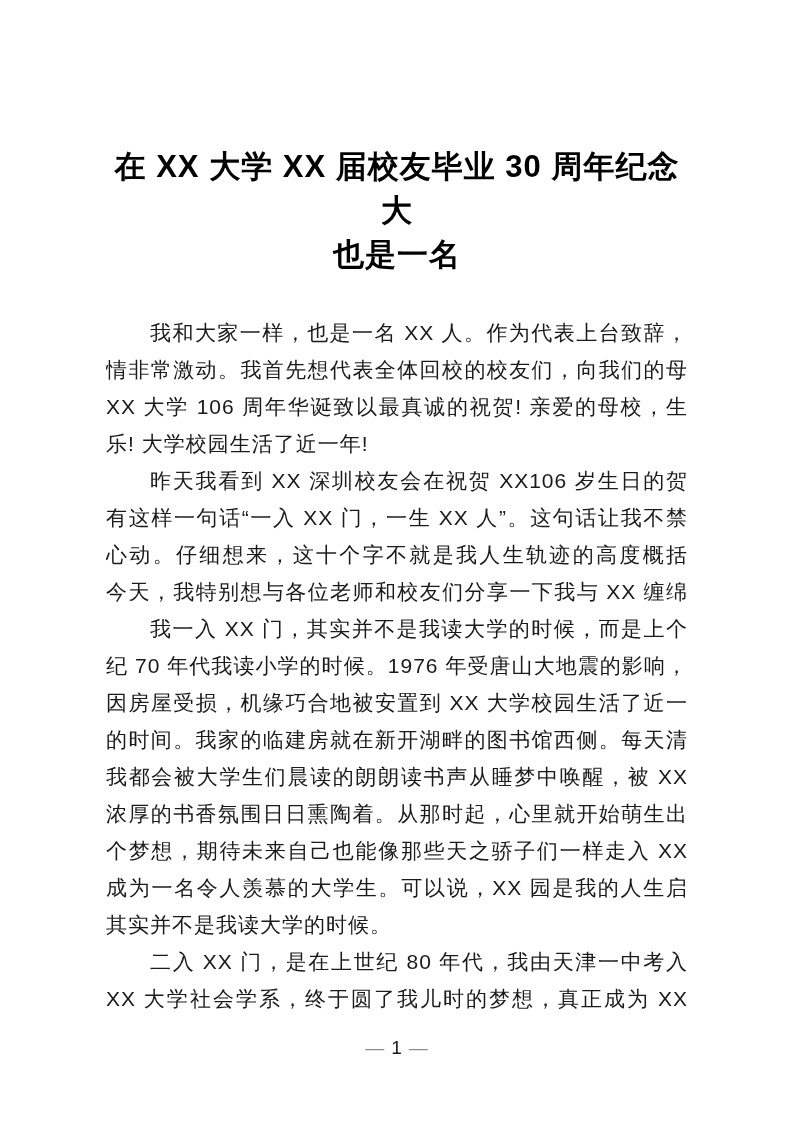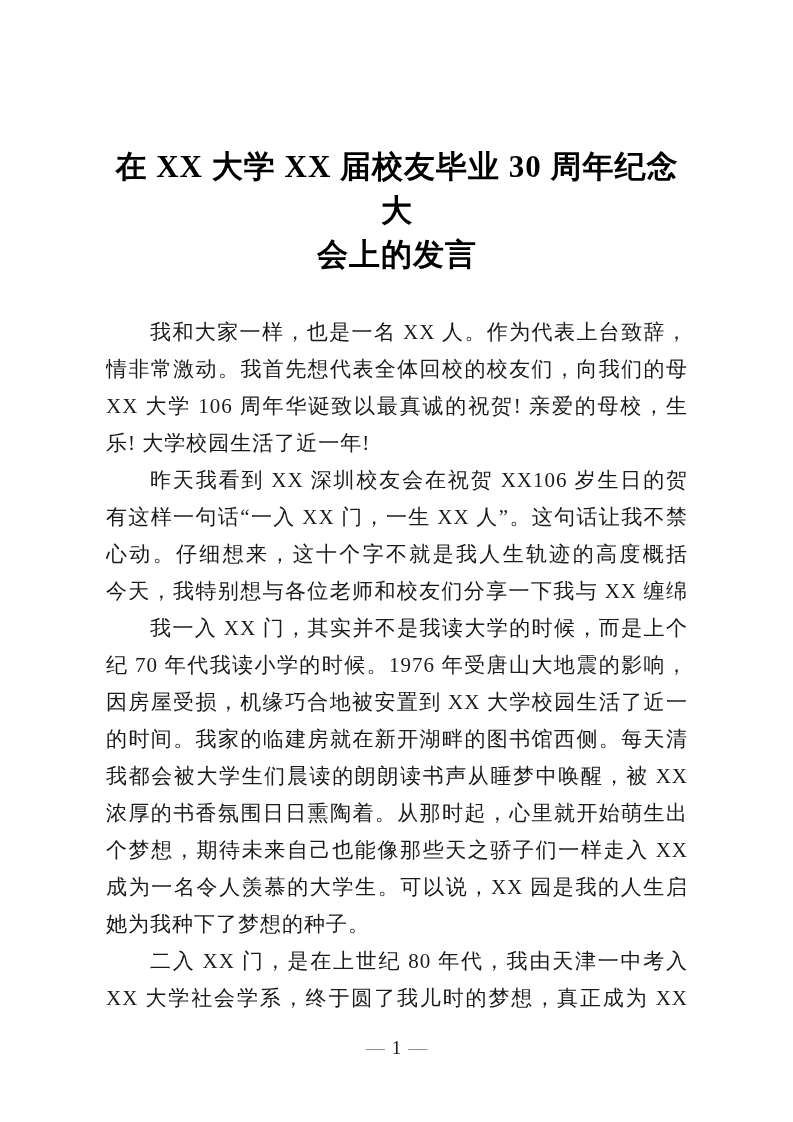--- a/index.html
+++ b/index.html
@@ -6,21 +6,21 @@
     margin: 0;
     padding: 0;
     background: #ffffff;
   }
   .page {
     position: relative;
     width: 793px;
     height: 1122px;
     background: #ffffff;
     color: #1a1a1a;
-    font-family: Liberation Serif, serif;
+    font-family: Liberation Sans, sans-serif;
     overflow: hidden;
   }
   .content {
     position: absolute;
     left: 106px;
     top: 0;
     width: 582px;
   }
   .title {
     margin: 0;
@@ -66,21 +66,21 @@
     margin: 0 7px;
   }
 </style>
 </head>
 <body>
 
 <div class="page">
   <div class="content">
     <h1 class="title">
         <div>在 XX 大学 XX 届校友毕业 30 周年纪念大</div>
-        <div>会上的发言</div>
+        <div>也是一名</div>
       </h1>
     <div class="body">
         <div class="para">
           <div class="line indent">我和大家一样，也是一名 XX 人。作为代表上台致辞，心</div>
           <div class="line">情非常激动。我首先想代表全体回校的校友们，向我们的母校</div>
           <div class="line">XX 大学 106 周年华诞致以最真诚的祝贺! 亲爱的母校，生日快</div>
           <div class="line last">乐! 大学校园生活了近一年!</div>
         </div>
         <div class="para">
           <div class="line indent">昨天我看到 XX 深圳校友会在祝贺 XX106 岁生日的贺词里</div>
@@ -90,21 +90,21 @@
         </div>
         <div class="para">
           <div class="line indent">我一入 XX 门，其实并不是我读大学的时候，而是上个世</div>
           <div class="line">纪 70 年代我读小学的时候。1976 年受唐山大地震的影响，我家</div>
           <div class="line">因房屋受损，机缘巧合地被安置到 XX 大学校园生活了近一年</div>
           <div class="line">的时间。我家的临建房就在新开湖畔的图书馆西侧。每天清晨</div>
           <div class="line">我都会被大学生们晨读的朗朗读书声从睡梦中唤醒，被 XX 园</div>
           <div class="line">浓厚的书香氛围日日熏陶着。从那时起，心里就开始萌生出一</div>
           <div class="line">个梦想，期待未来自己也能像那些天之骄子们一样走入 XX 园，</div>
           <div class="line">成为一名令人羡慕的大学生。可以说，XX 园是我的人生启蒙地，</div>
-          <div class="line last">她为我种下了梦想的种子。</div>
+          <div class="line last">其实并不是我读大学的时候。</div>
         </div>
         <div class="para">
           <div class="line indent">二入 XX 门，是在上世纪 80 年代，我由天津一中考入了</div>
           <div class="line last">XX 大学社会学系，终于圆了我儿时的梦想，真正成为 XX 园的</div>
         </div>
       </div>
   </div>
   <div class="footer">
     <span class="dash" style="color: rgb(140, 140, 140);">—</span><span class="pagenum" style="color: rgb(26, 26, 26);">1</span><span class="dash" style="color: rgb(140, 140, 140);">—</span>
   </div>

